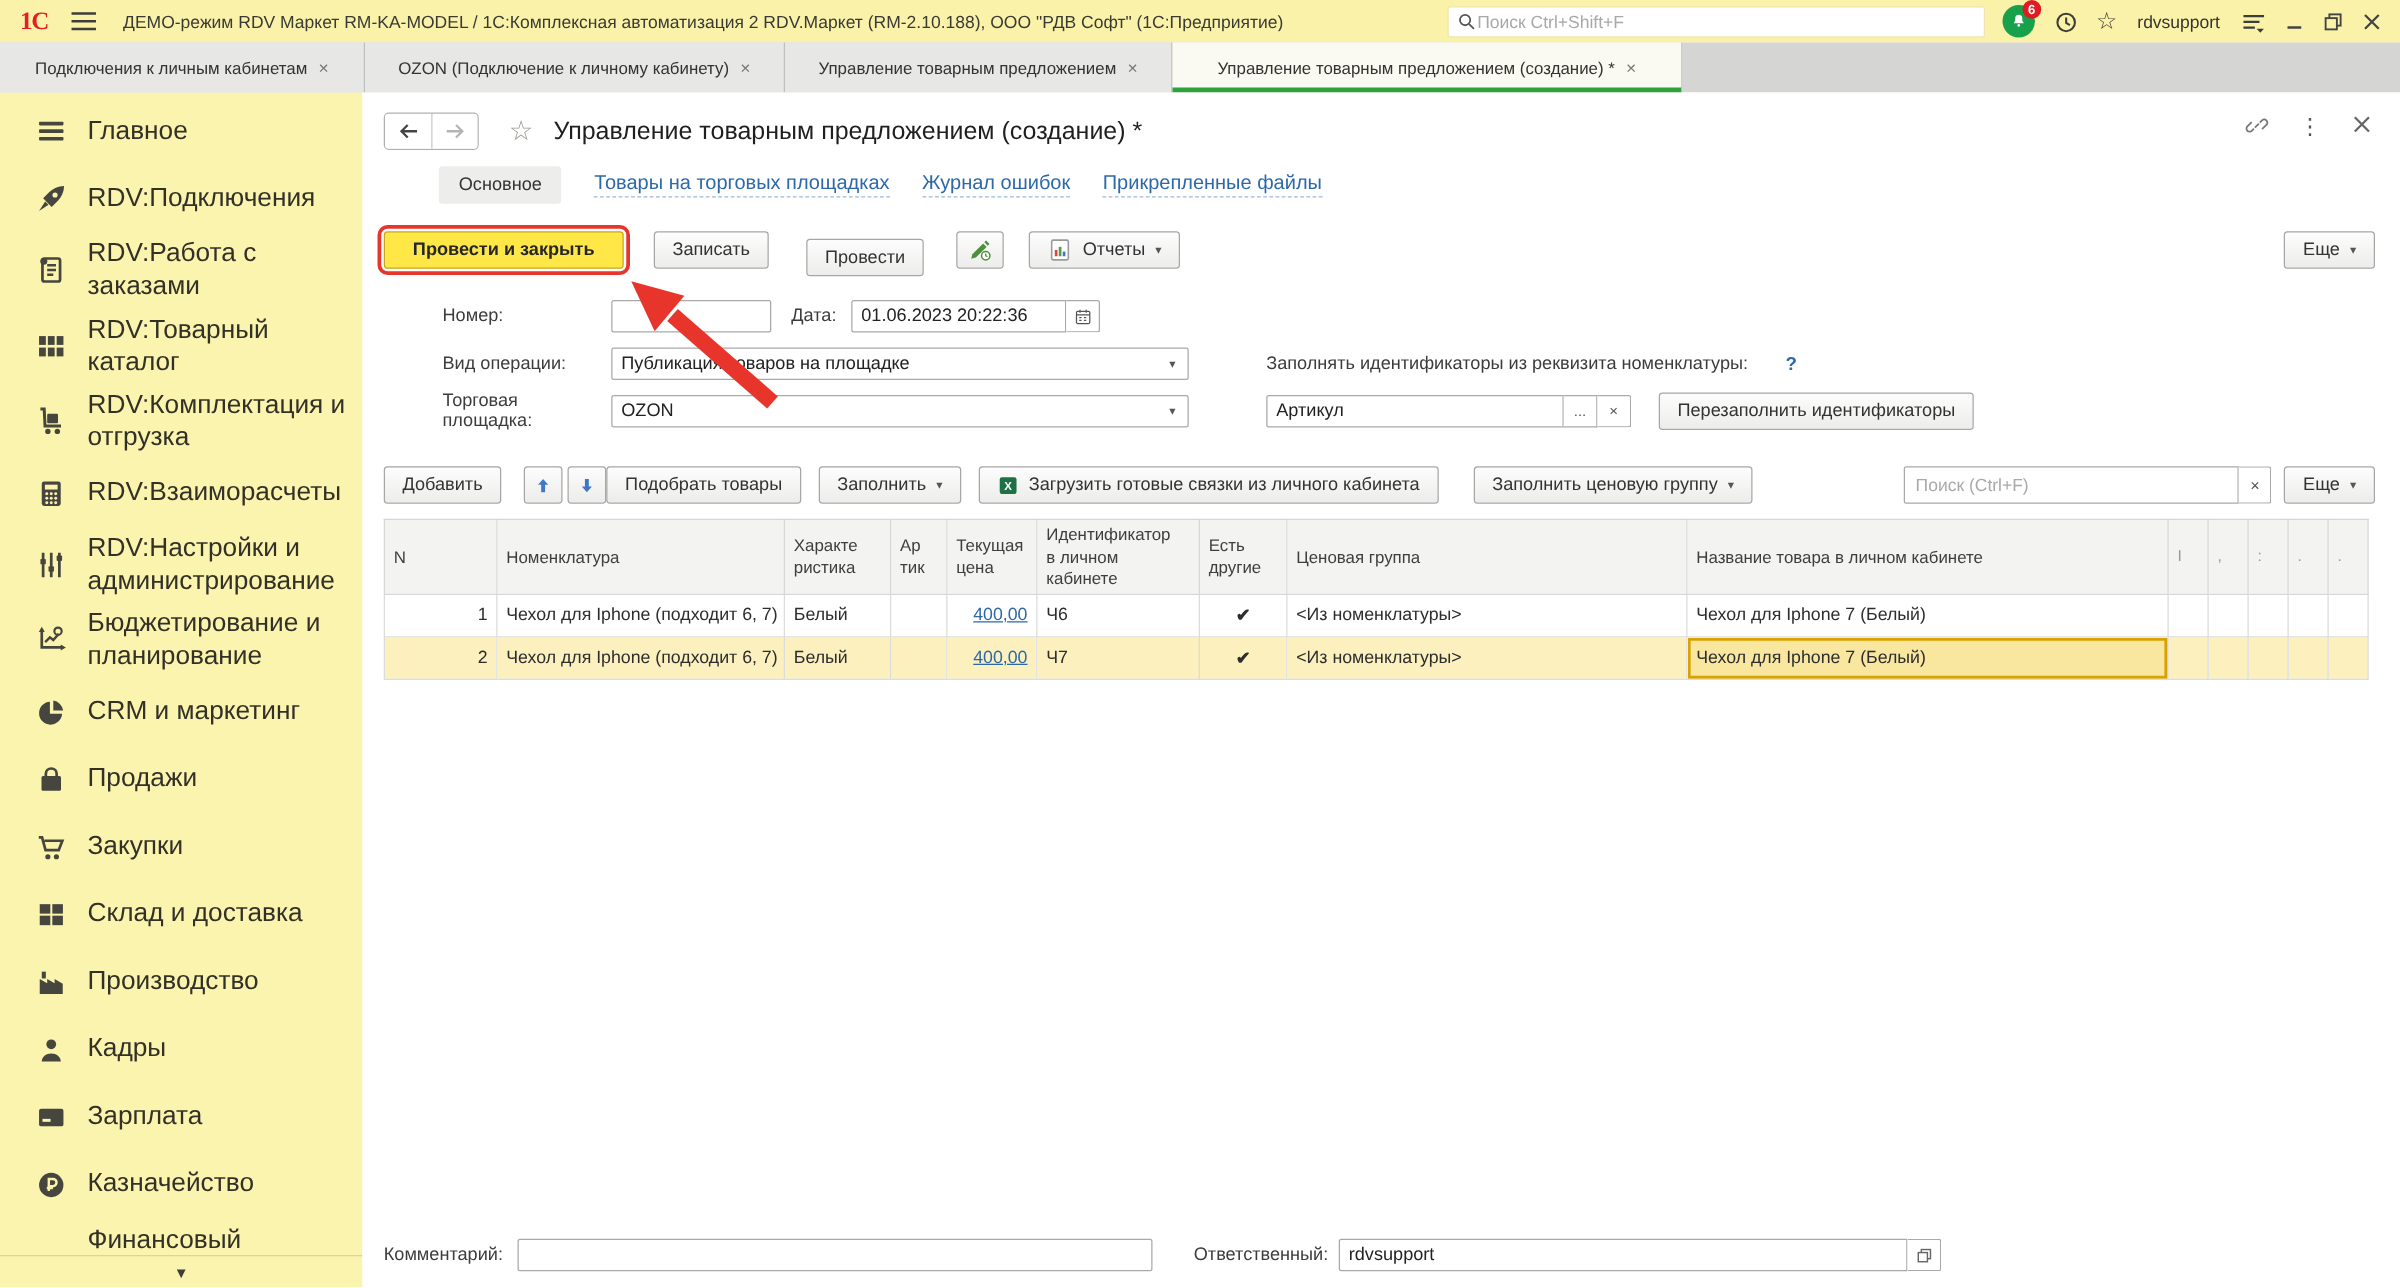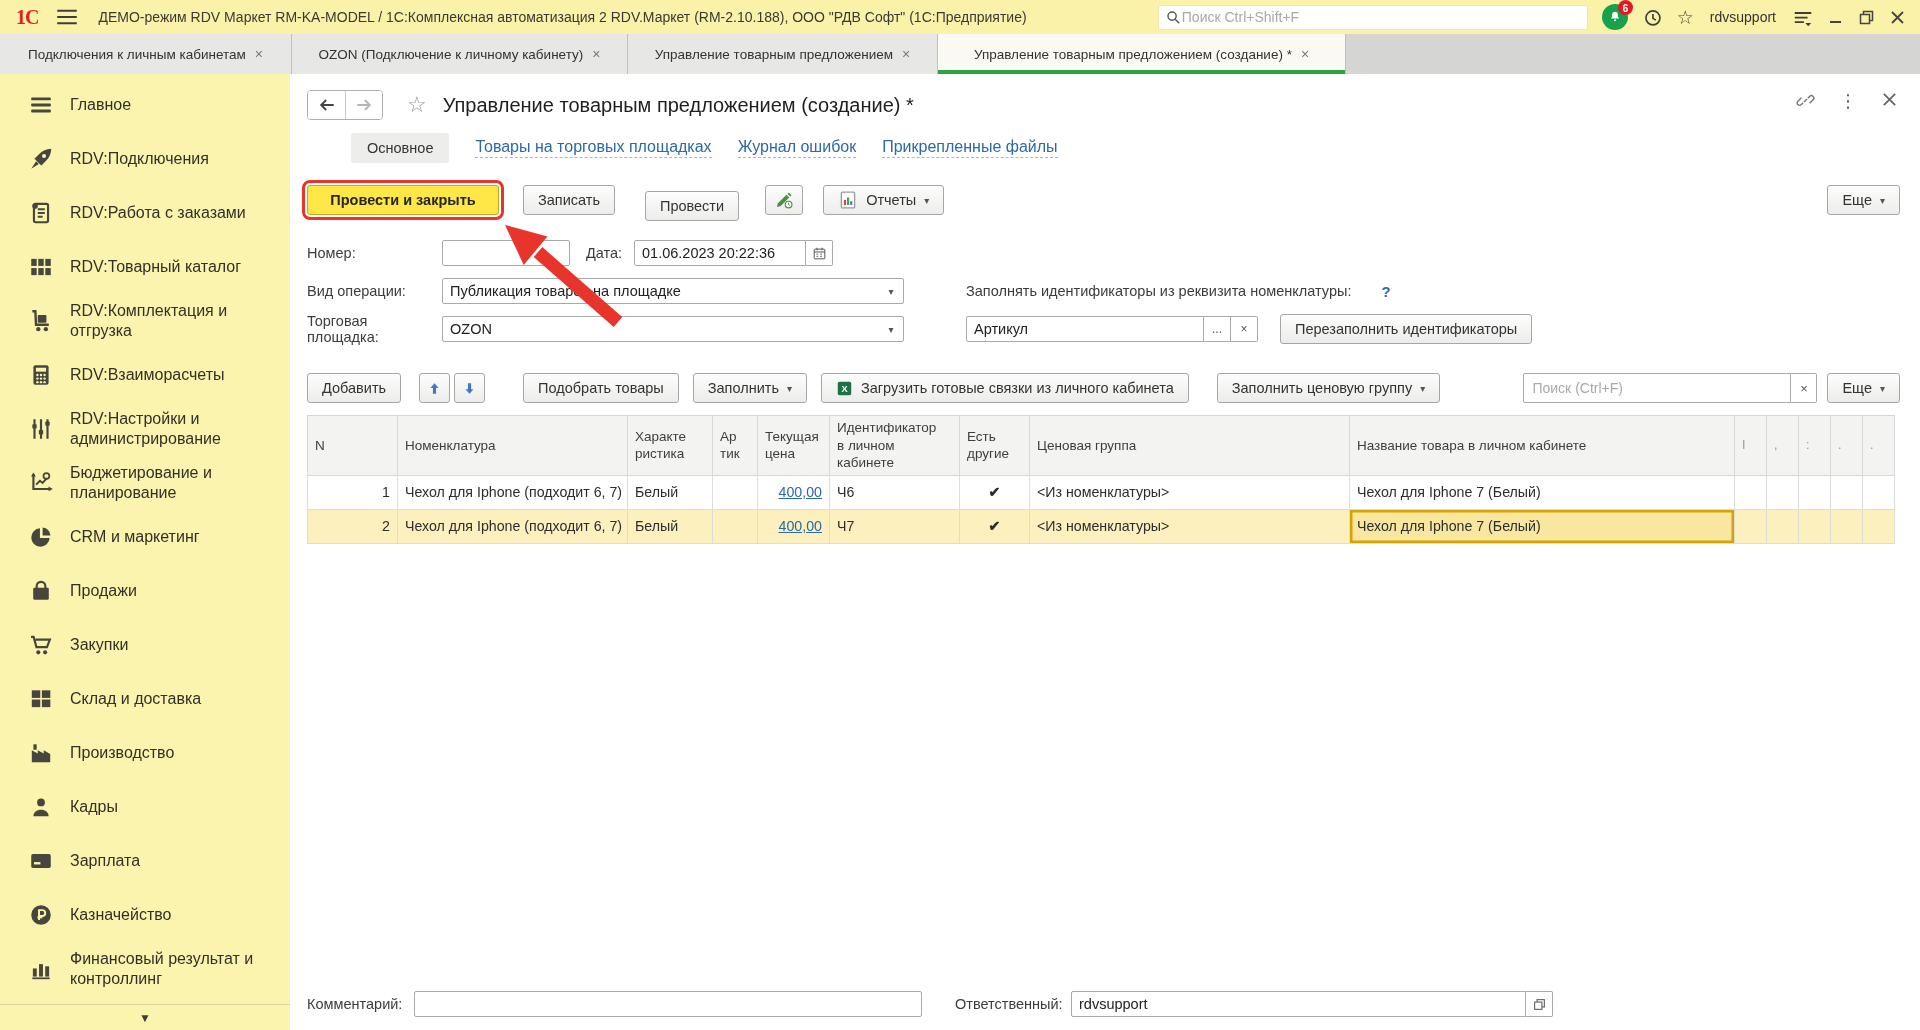--- a/index.html
+++ b/index.html
@@ -29,21 +29,21 @@
   .tab-close { color:#777; font-size:14px; }
   .tab.active { background:#FBFAF2; }
   .tab.active::after { content:""; position:absolute; left:0; right:0; bottom:0; height:4px; background:#2EA23C; }
 
   
   .app { display:flex; height:956px; }
   .sidebar { width:290px; background:#FBF4AE; display:flex; flex-direction:column; overflow:hidden; }
   .side-list { flex:1; overflow:hidden; padding-top:4px; }
   .side-item { min-height:54px; display:flex; align-items:center; padding:4px 10px 4px 28px; cursor:pointer; }
   .s-icon { width:26px; height:26px; flex:0 0 26px; color:#46453E; margin-right:16px; }
-  .s-label { font-size:16px; color:#333028; line-height:1.25; }
+  .s-label { font-size:21px; color:#333028; line-height:1.25; }
   .side-foot { height:26px; border-top:1px solid #DCD49B; display:flex; align-items:center; justify-content:center; font-size:12px; color:#3F3F3A; cursor:pointer; }
 
   .main { flex:1; background:#fff; position:relative; padding:0 20px 0 17px; }
 
   
   .doc-head { margin-top:13px; height:36px; display:flex; align-items:center; position:relative; }
   .navbtns { display:flex; border:1px solid #AFAFAF; border-radius:4px; overflow:hidden; background:#fff; }
   .navbtns button { width:37px; height:28px; border:none; background:#fff; display:flex; align-items:center; justify-content:center; cursor:pointer; }
   .navbtns button + button { border-left:1px solid #C9C9C9; }
   .fav-star { margin-left:24px; font-size:22px; color:#9a9a92; cursor:pointer; line-height:1; }
@@ -61,38 +61,38 @@
   .cmd-bar { margin-top:16px; display:flex; align-items:center; }
   .btn { height:30px; padding:0 14px; border:1px solid #A6A6A6; border-radius:3px; background:linear-gradient(#FDFDFD,#ECECEA); font-size:14.5px; color:#333; cursor:pointer; display:inline-flex; align-items:center; gap:8px; white-space:nowrap; }
   .btn .caret { font-size:10px; color:#555; }
   .btn-primary { background:#FFE747; border:1px solid #C9A61B; font-weight:bold; color:#262626; min-width:192px; justify-content:center; outline:3px solid #E8352B; outline-offset:2px; }
   .iconbtn { width:38px; justify-content:center; padding:0; }
   .ib-svg { width:20px; height:20px; }
 
   
   .frow { display:flex; align-items:center; margin-top:10px; height:28px; }
   .frow.first { margin-top:18px; }
-  .flabel { width:135px; font-size:14.5px; color:#3C3C3C; flex:0 0 auto; }
+  .flabel { width:135px; font-size:14.5px; color:#3C3C3C; flex:0 0 auto;margin-left:47px; }
   .inp { height:26px; border:1px solid #A9A9A9; border-radius:2px; font-size:14.5px; padding:0 7px; color:#222; background:#fff; }
   .grp { display:flex; align-items:stretch; height:26px; }
   .grp .inp { border-radius:2px 0 0 2px; }
   .seg { width:27px; border:1px solid #A9A9A9; border-left:none; background:#fff; display:flex; align-items:center; justify-content:center; cursor:pointer; color:#555; font-size:12px; }
   .seg:last-child { border-radius:0 2px 2px 0; }
   .combo { width:462px; border:1px solid #A9A9A9; border-radius:2px; height:26px; display:flex; align-items:center; background:#fff; cursor:pointer; }
   .combo .cval { flex:1; padding:0 7px; font-size:14.5px; color:#222; white-space:nowrap; overflow:hidden; }
   .combo .carr { width:24px; text-align:center; color:#555; font-size:10px; }
   .rgroup { margin-left:62px; display:flex; align-items:center; }
   .rlabel { font-size:14.5px; color:#3C3C3C; }
   .help-q { margin-left:30px; color:#2D68A8; font-weight:bold; font-size:15px; cursor:pointer; }
 
   
   .ttoolbar { margin-top:30px; display:flex; align-items:center; }
   .sqbtn { width:31px; height:30px; padding:0; justify-content:center; }
   .ml14 { margin-left:14px; } .ml18 { margin-left:18px; } .ml26 { margin-left:26px; }
-  .ml28 { margin-left:28px; } .ml30 { margin-left:30px;margin-top:12px; } .ml38 { margin-left:38px; } .ml20 { margin-left:20px; }
+  .ml28 { margin-left:28px; } .ml30 { margin-left:30px;margin-top:12px; } .ml38 { } .ml20 { margin-left:20px; }
   .mla { margin-left:auto; }
   .tsearch { display:flex; align-items:stretch; height:30px; margin-left:auto; }
   .tsearch input { width:268px; height:30px; border:1px solid #A9A9A9; border-radius:2px 0 0 2px; padding:0 8px; font-size:14px; color:#333; }
   .tsearch input::placeholder { color:#A9A9A9; }
   .tsearch .seg { width:26px; height:30px; font-size:13px; }
 
   
   table.grid { margin-top:12px; border-collapse:collapse; table-layout:fixed; width:1587px; }
   .grid th { background:#F3F3F1; border:1px solid #D7D7D5; height:52px; font-weight:400; font-size:13.5px; color:#3E3E3E; text-align:left; vertical-align:middle; padding:3px 7px; line-height:1.3; overflow:hidden; }
   .grid th .hl { white-space:pre-line; }

